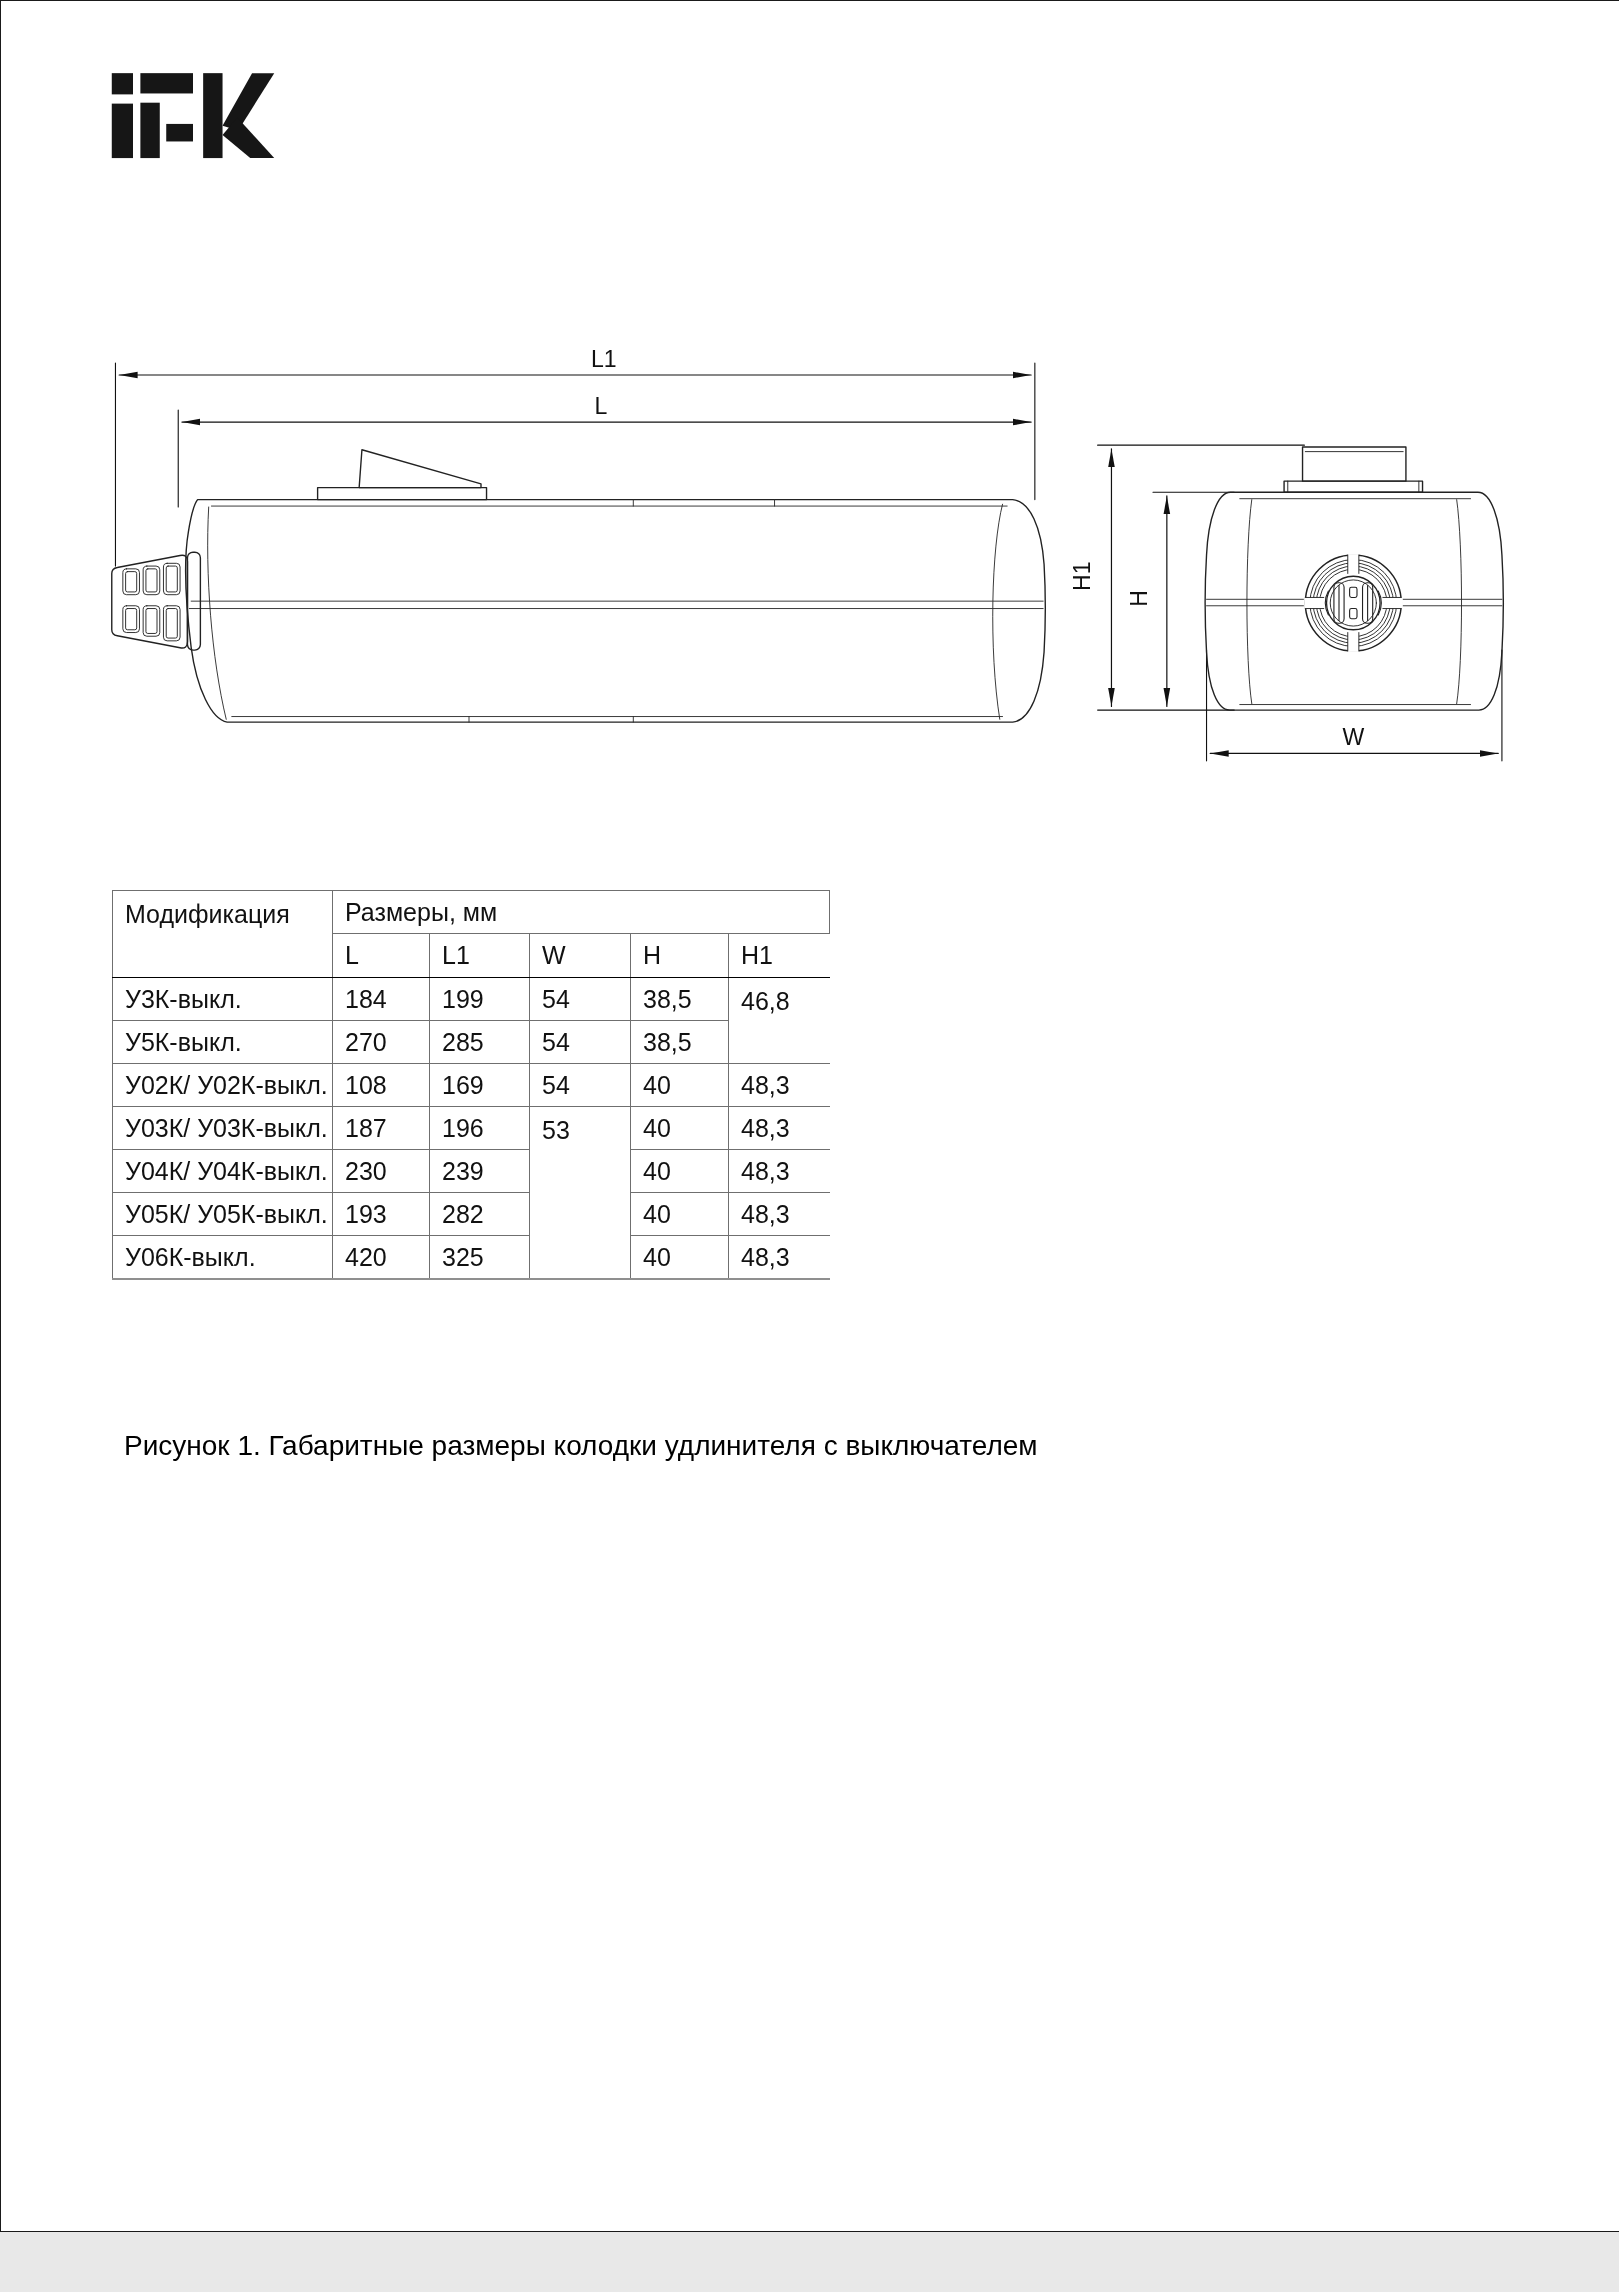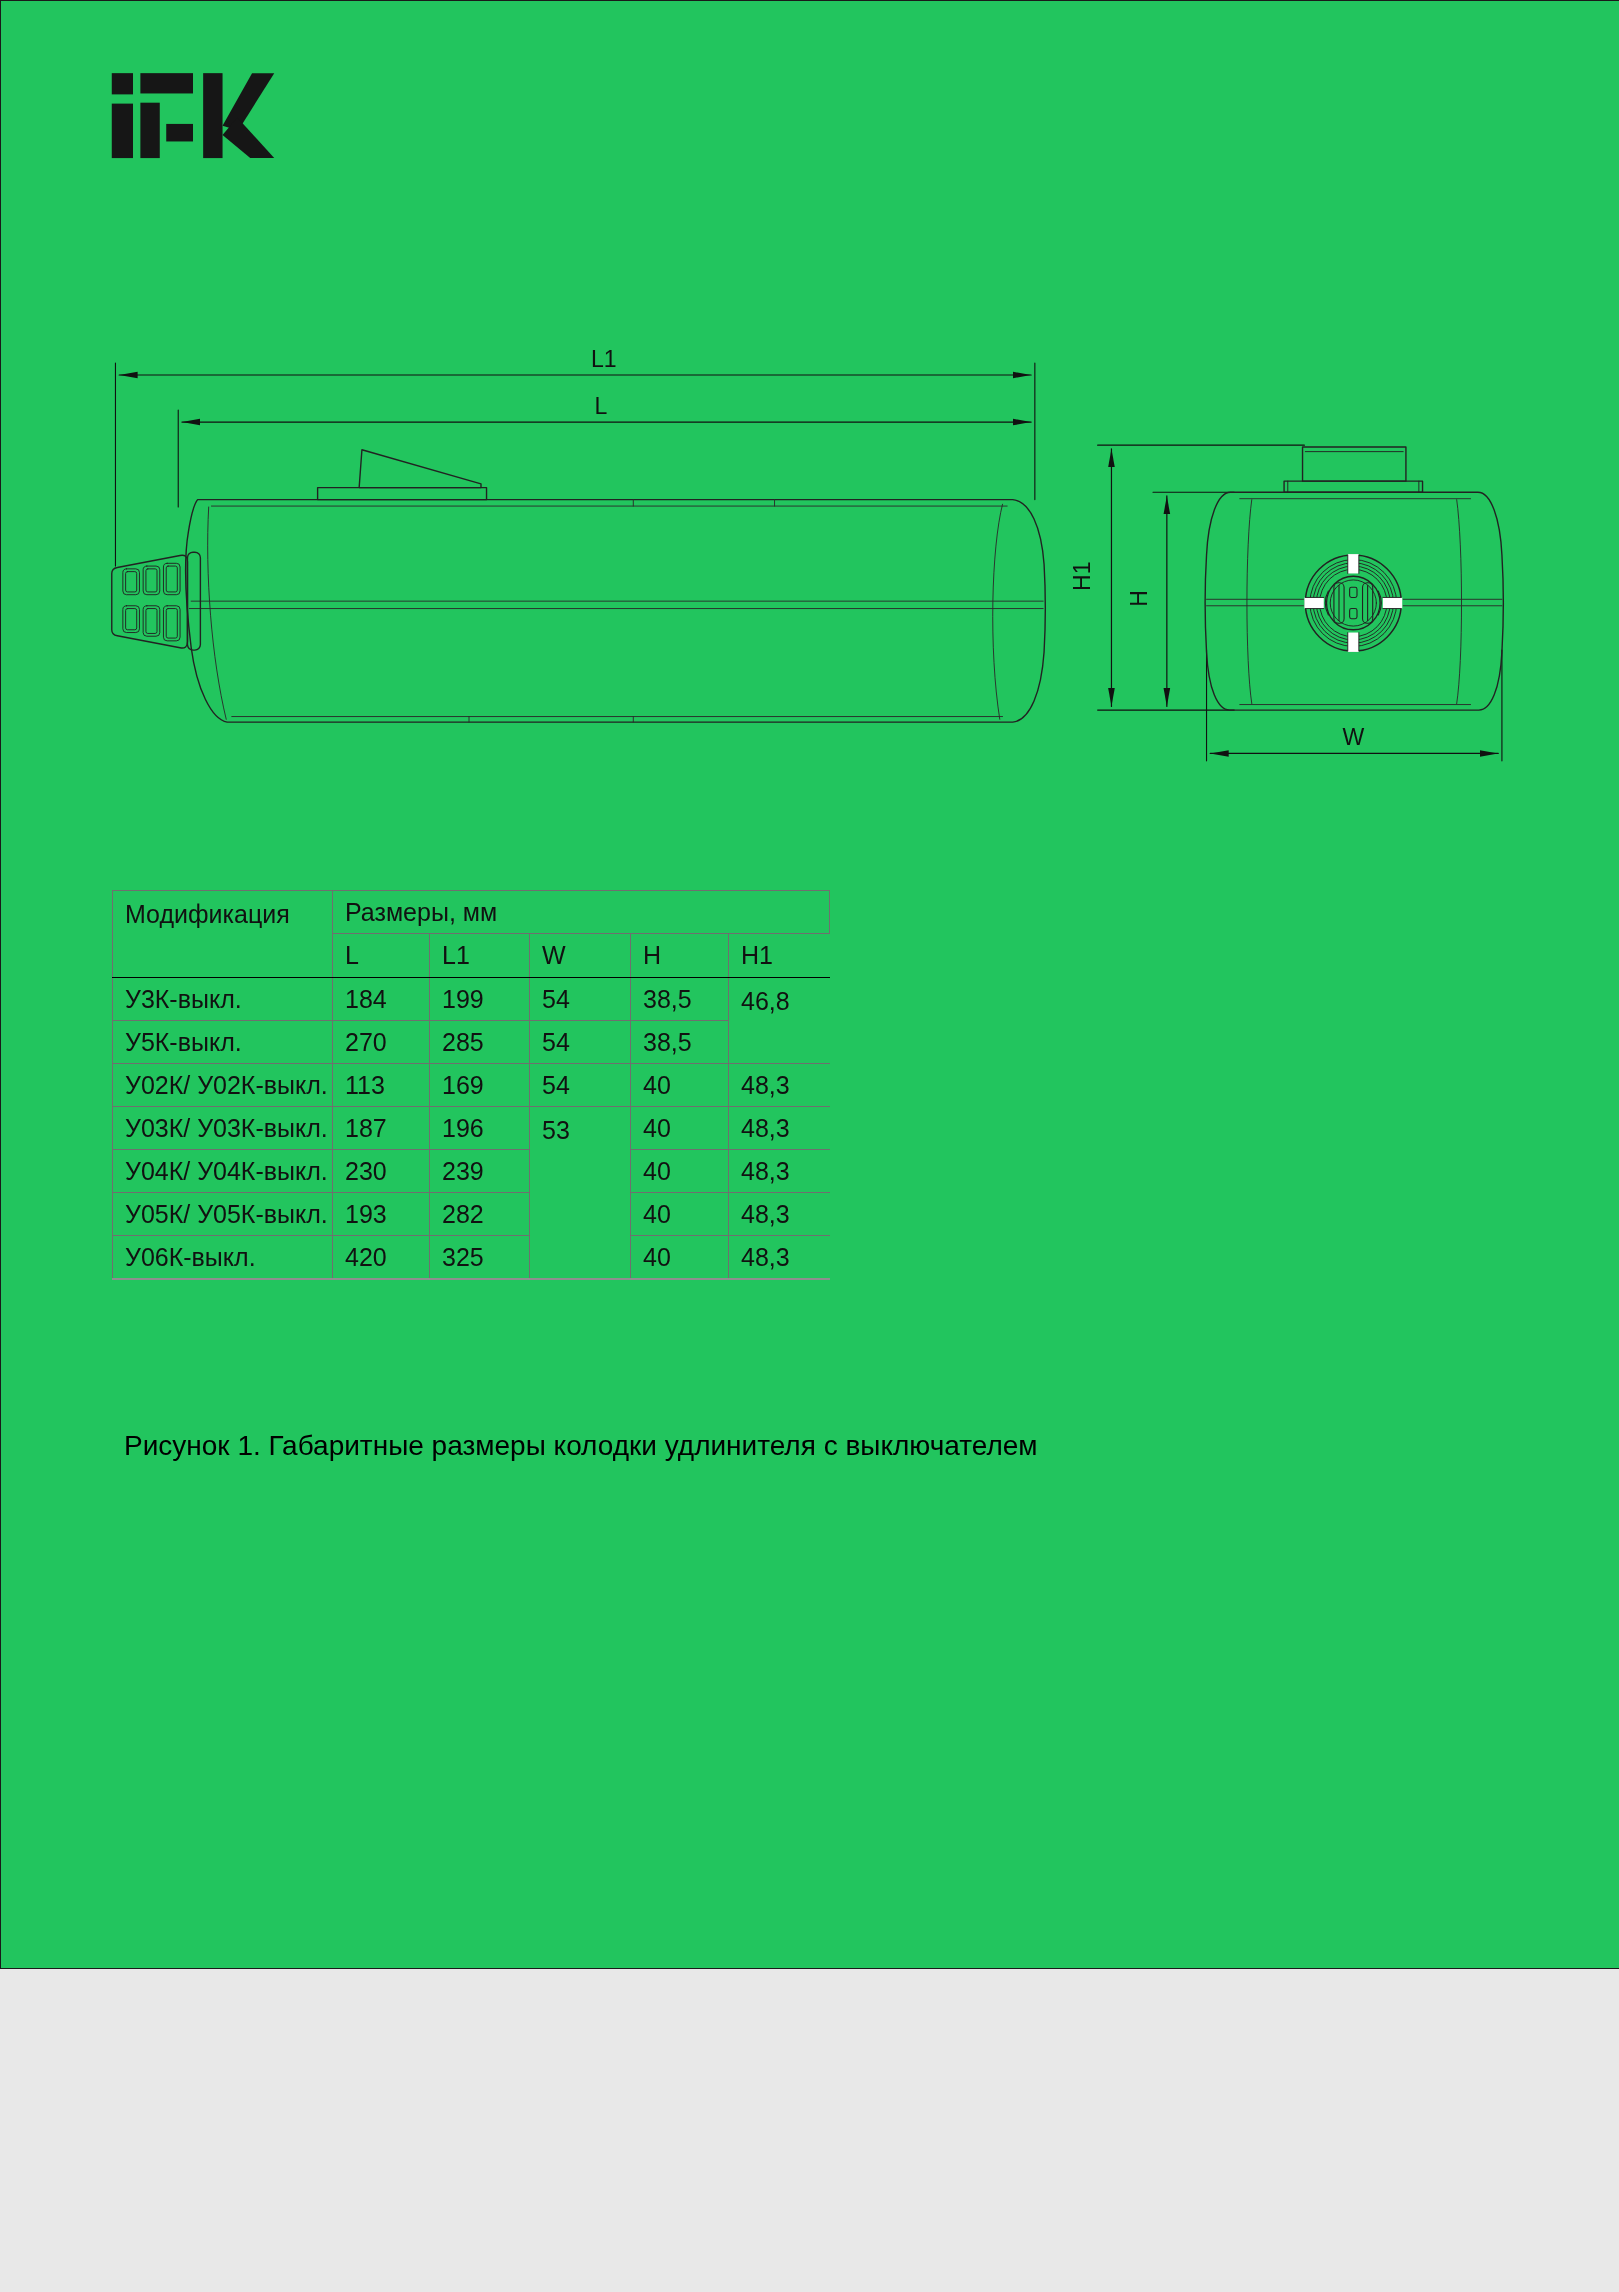--- a/index.html
+++ b/index.html
@@ -1,19 +1,19 @@
 <!DOCTYPE html>
 <html style="font-size:14.8px"><head>
 <meta charset="utf-8">
 <style>
   html,body{margin:0;padding:0;background:#e8e8e8;}
   .page{
     position:relative;
-    width:1620px;height:1969px;
-    background:#22c55e;
+    width:1620px;height:2232px;
+    background:#ffffff;
     border:1.8px solid #1a1a1a;
     box-sizing:border-box;
     font-family:"Liberation Sans", sans-serif;
     overflow:hidden;
   }
   svg text{font-family:"Liberation Sans", sans-serif;}
   .drawing-svg{position:absolute;left:0;top:0;}
 
   
   table.dims{
@@ -260,21 +260,21 @@
         </tr>
         <tr>
           <td class="col-mod">У5К-выкл.</td>
           <td class="col-L">270</td>
           <td class="col-L1">285</td>
           <td class="col-W">54</td>
           <td class="col-H">38,5</td>
         </tr>
         <tr>
           <td class="col-mod">У02К/ У02К-выкл.</td>
-          <td class="col-L">113</td>
+          <td class="col-L">108</td>
           <td class="col-L1">169</td>
           <td class="col-W">54</td>
           <td class="col-H">40</td>
           <td class="col-H1">48,3</td>
         </tr>
         <tr>
           <td class="col-mod">У03К/ У03К-выкл.</td>
           <td class="col-L">187</td>
           <td class="col-L1">196</td>
           <td class="col-W vtop" rowspan="4">53</td>

